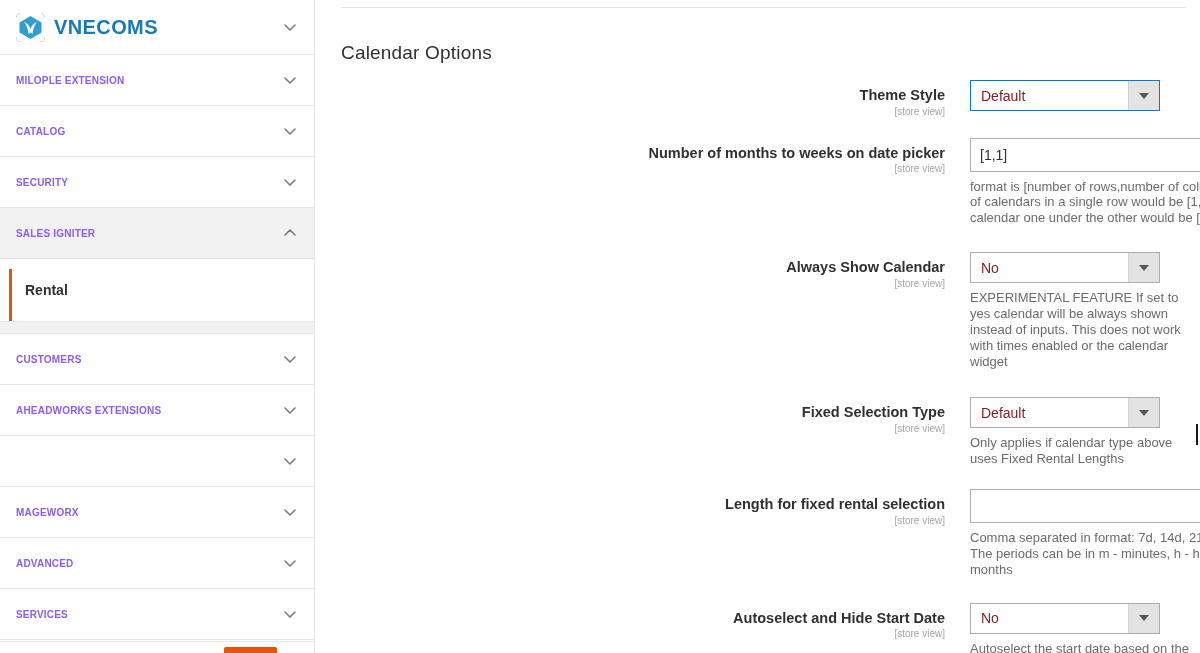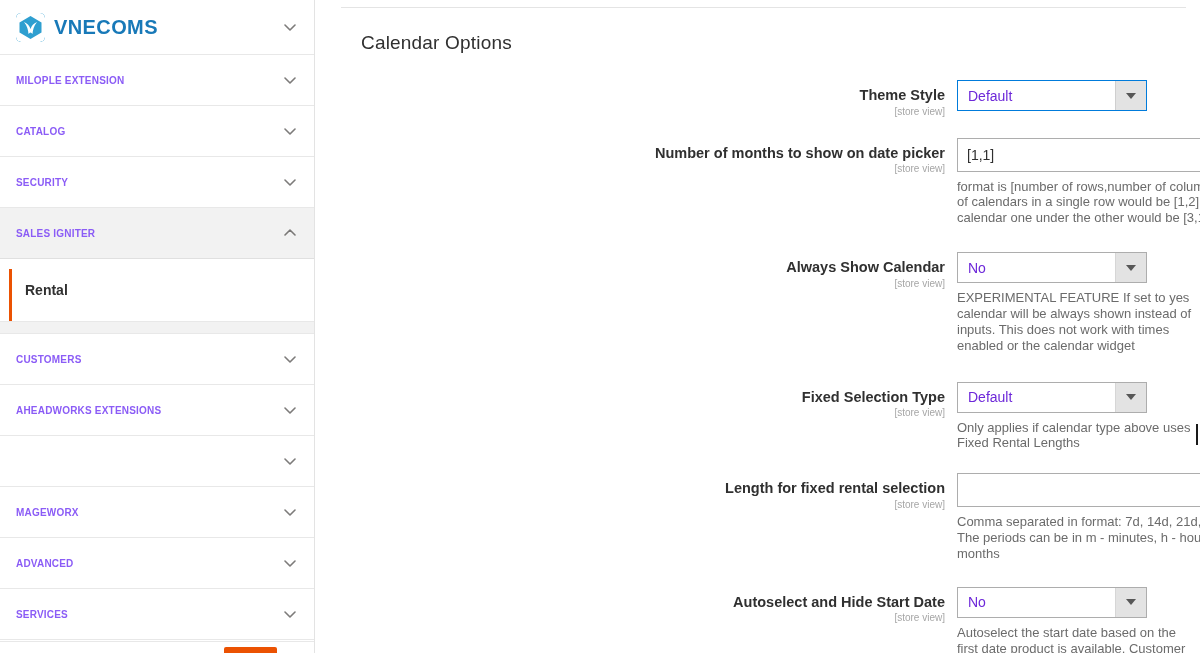--- a/index.html
+++ b/index.html
@@ -147,38 +147,38 @@
   }
   .top-rule {
     position: absolute;
     left: 26px; top: 7px;
     right: 14px;
     height: 1px;
     background: #e4e4e4;
   }
   .section-title {
     position: absolute;
-    left: 26px; top: 16px;
+    left: 26px; top: 26px;
     font-size: 19px;
     color: #303030;
     font-weight: normal;
     letter-spacing: 0.01em;
-    margin-left: 20px;
   }
 
   .fields {
     position: absolute;
     left: 0; top: 80px;
     right: 0;
   }
   .field-row {
     display: flex;
     align-items: flex-start;
     margin-bottom: 0;
     padding-bottom: 0;
+    gap: 13px;
   }
   .field-label-col {
     width: 642px;
     min-width: 642px;
     text-align: right;
     padding-right: 12px;
     padding-top: 6px;
   }
   .field-label {
     font-size: 14.5px;
@@ -209,21 +209,21 @@
     display: flex;
     align-items: center;
     cursor: pointer;
   }
   .select-box.focused {
     border: 1px solid #007bdb;
   }
   .select-value {
     padding-left: 10px;
     font-size: 14px;
-    color: #6d28d9;
+    color: #7f1d1d;
     flex: 1;
     line-height: 1;
     white-space: nowrap;
     overflow: hidden;
   }
   .select-arrow {
     width: 31px;
     height: 29px;
     background: #e3e3e3;
     border-left: 1px solid #d6d6d6;
@@ -425,21 +425,21 @@
             <span class="select-arrow">
                 <span class="arrow-glyph"></span>
               </span>
           </div>
         </div>
       </div>
       <div class="sp-a"></div>
 
       <div class="field-row">
         <div class="field-label-col">
-          <span class="field-label">Number of months to show on date picker</span>
+          <span class="field-label">Number of months to weeks on date picker</span>
           <span class="field-scope">[store view]</span>
         </div>
         <div class="field-control-col">
           <input class="text-input" type="text" value="[1,1]" style="">
           <div class="help-text">format is [number of rows,number of columns]. If you want 2 months of calendars in a single row would be [1,2]. If you want a 3 months calendar one under the other would be [3,1]</div>
         </div>
       </div>
       <div class="sp-b"></div>
 
       <div class="field-row">

